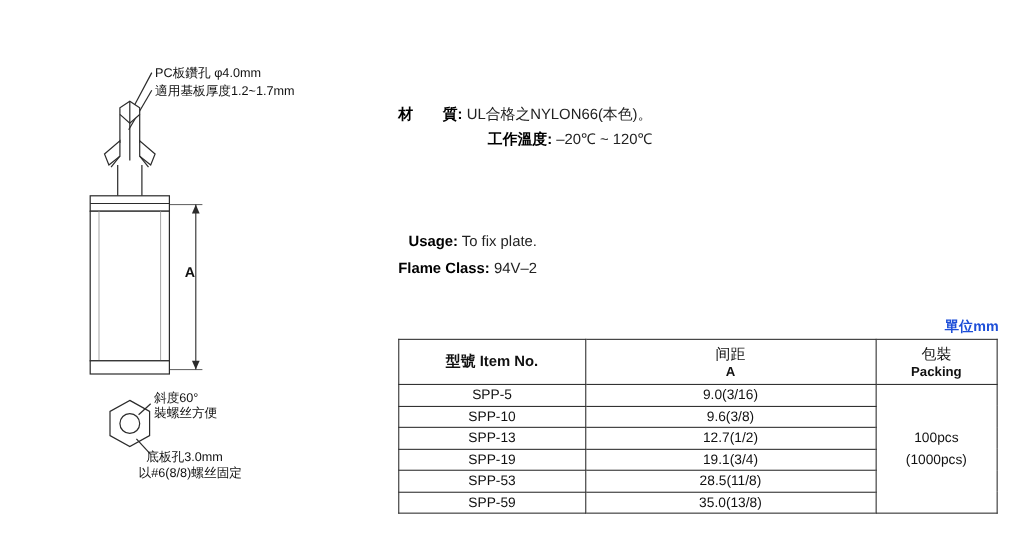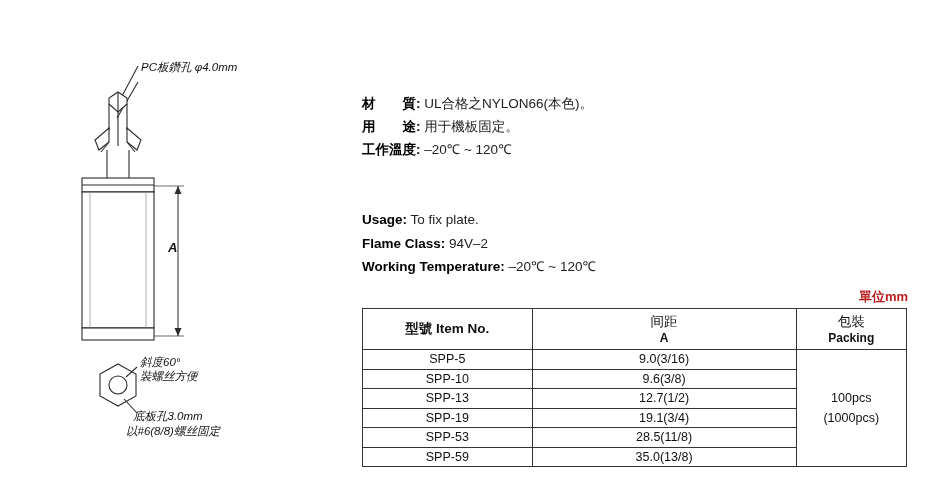--- a/index.html
+++ b/index.html
@@ -16,21 +16,20 @@
     overflow: hidden;
   }
 
   
   #drawing {
     position: absolute;
     left: 0;
     top: 0;
     width: 360px;
     height: 448px;
-    font-style: italic;
   }
   .callout {
     position: absolute;
     font-size: 11.5px;
     line-height: 15px;
     color: #111;
     white-space: nowrap;
   }
   #callout-pcb { left: 141px; top: 60px; }
   #callout-thickness { left: 141px; top: 76px; }
@@ -56,40 +55,40 @@
     font-size: 13.5px;
     line-height: 23px;
   }
   #spec-en {
     position: absolute;
     left: 362px;
     top: 208px;
     font-size: 13.5px;
     line-height: 23.5px;
   }
-  .spec-row { white-space: nowrap; }
+  .spec-row { white-space: nowrap; text-align: right; }
   .spec-label {
     font-weight: 700;
     color: #000;
   }
   .spec-label-cn {
     font-weight: 700;
     color: #000;
     display: inline-block;
   }
   .spec-val { color: #222; }
 
   
   #unit-label {
     position: absolute;
     right: 22px;
     top: 288px;
     font-size: 13px;
     font-weight: 600;
-    color: #b91c1c;
+    color: #1d4ed8;
   }
 
   
   #spec-table {
     position: absolute;
     left: 362px;
     top: 308px;
     width: 545px;
     border-collapse: collapse;
     font-size: 12.5px;
@@ -165,55 +164,48 @@
 
       <path d="M118 364 L136 374 L136 396 L118 406 L100 396 L100 374 Z" fill="#ffffff"></path>
       <circle cx="118" cy="385" r="9" fill="#ffffff"></circle>
 
       <path d="M137 367 L126 377"></path>
       <path d="M137 413 L124 399"></path>
     </g>
   </svg>
 
   <div class="callout" id="callout-pcb">PC板鑽孔 φ4.0mm</div>
+  <div class="callout" id="callout-thickness">適用基板厚度1.2~1.7mm</div>
   <div class="callout" id="callout-angle">斜度60°</div>
   <div class="callout" id="callout-screw">裝螺丝方便</div>
   <div class="callout" id="callout-hole">底板孔3.0mm</div>
   <div class="callout" id="callout-fix">以#6(8/8)螺丝固定</div>
 
   <div class="dim-a">A</div>
 </div>
 
 <div id="spec-cn">
   <div class="spec-row">
     <span class="spec-label-cn">材　　質:</span>
     <span class="spec-val">UL合格之NYLON66(本色)。</span>
   </div>
   <div class="spec-row">
-    <span class="spec-label-cn">用　　途:</span>
-    <span class="spec-val">用于機板固定。</span>
-  </div>
-  <div class="spec-row">
     <span class="spec-label-cn">工作溫度:</span>
     <span class="spec-val">–20℃ ~ 120℃</span>
   </div>
 </div>
 
 <div id="spec-en">
   <div class="spec-row">
     <span class="spec-label">Usage:</span>
     <span class="spec-val">To fix plate.</span>
   </div>
   <div class="spec-row">
     <span class="spec-label">Flame Class:</span>
     <span class="spec-val">94V–2</span>
-  </div>
-  <div class="spec-row">
-    <span class="spec-label">Working Temperature:</span>
-    <span class="spec-val">–20℃ ~ 120℃</span>
   </div>
 </div>
 
 <div id="unit-label">單位mm</div>
 
 <table id="spec-table">
   <thead>
     <tr>
       <th class="col-model">
         <span class="hdr-main">型號 Item No.</span>

